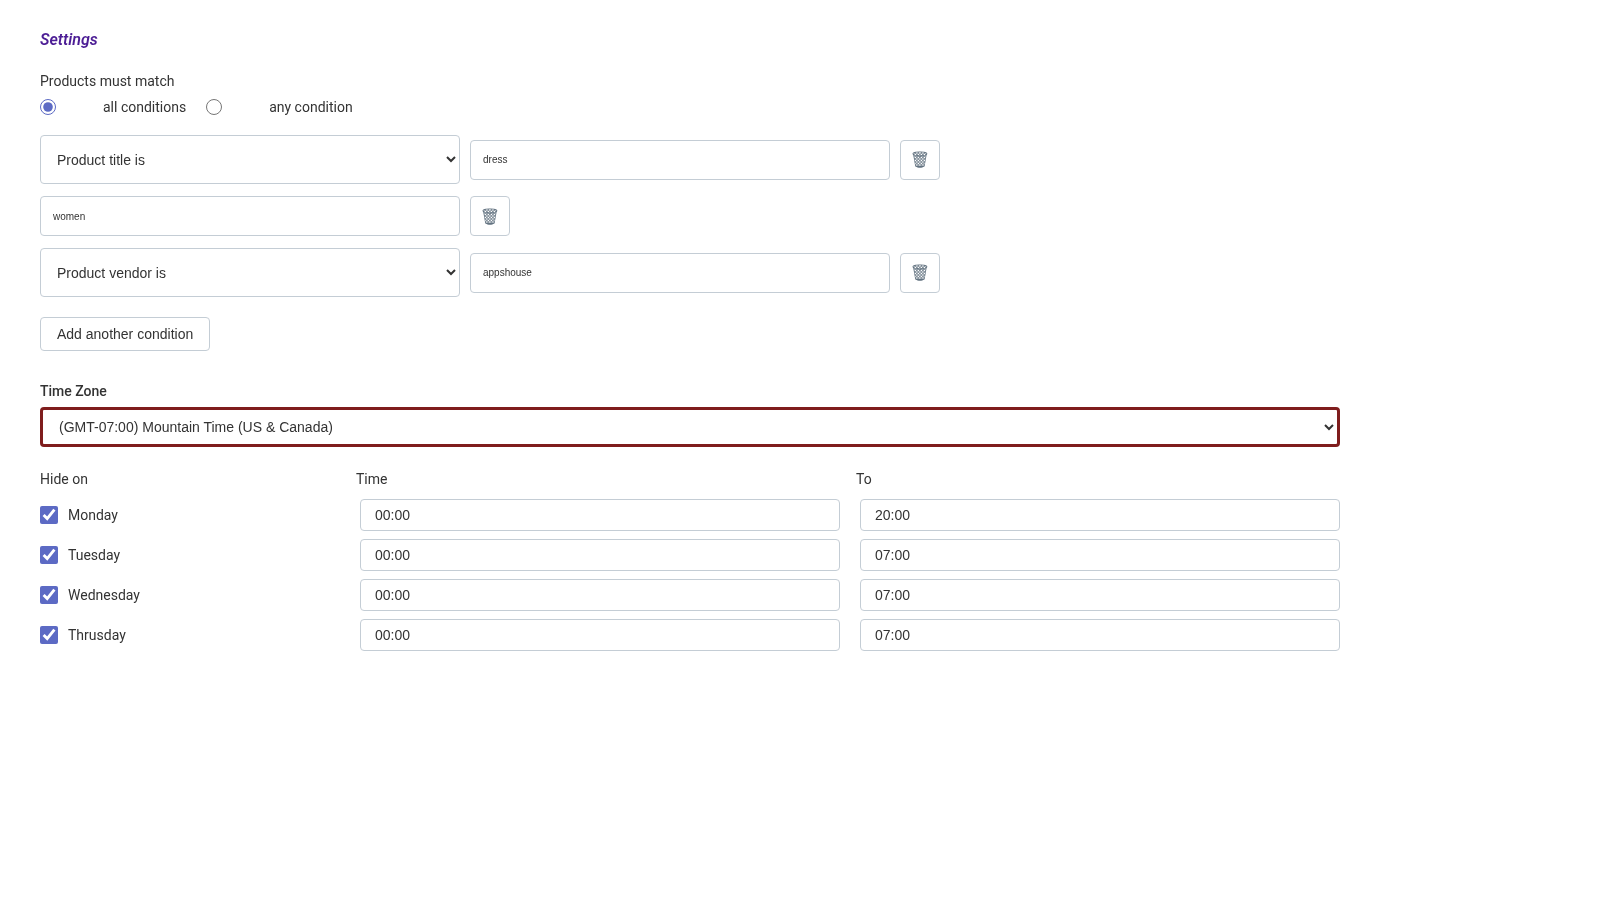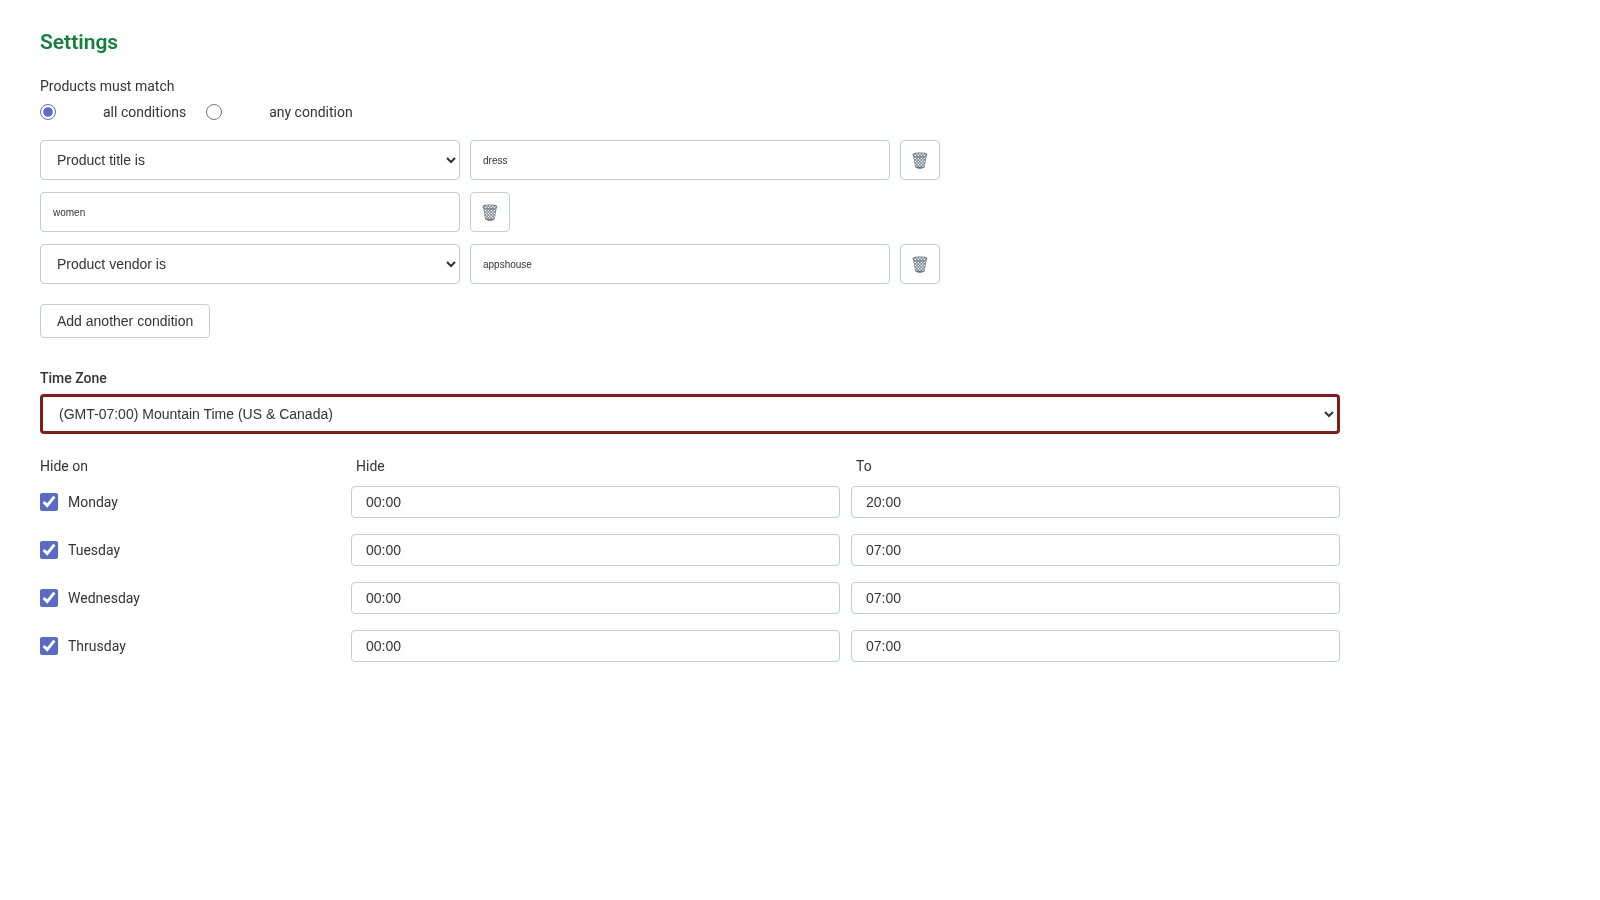--- a/index.html
+++ b/index.html
@@ -10,24 +10,25 @@
 
     body {
       font-family: -apple-system, BlinkMacSystemFont, 'Segoe UI', Roboto, sans-serif;
       background: #fff;
       color: #333;
       font-size: 14px;
       padding: 30px 40px;
     }
 
     .settings-title {
-      font-size: 21px;
+      font-size: 16px;
       font-weight: 600;
       margin-bottom: 24px;
-      color: #15803d;
+      color: #4c1d95;
+      font-style: italic;
     }
 
     .section-label {
       font-size: 14px;
       color: #333;
       margin-bottom: 10px;
     }
 
     .radio-group {
       display: flex;
@@ -59,21 +60,21 @@
 
     .condition-row {
       display: flex;
       align-items: center;
       gap: 10px;
       margin-bottom: 12px;
     }
 
     .condition-select {
       width: 420px;
-      height: 40px;
+      height: 49px;
       border: 1px solid #c4cdd5;
       border-radius: 4px;
       padding: 0 12px;
       font-size: 14px;
       color: #333;
       background: #fff;
       appearance: auto;
       cursor: pointer;
     }
 
@@ -151,23 +152,23 @@
 
     .schedule-header-label {
       font-size: 14px;
       color: #333;
       font-weight: 400;
     }
 
     .schedule-row {
       display: grid;
       grid-template-columns: 300px 1fr 1fr;
-      gap: 11px;
-      align-items: center;
-      margin-bottom: 16px;
+      gap: 20px;
+      align-items: center;
+      margin-bottom: 8px;
     }
 
     .day-checkbox {
       display: flex;
       align-items: center;
       gap: 10px;
     }
 
     .day-checkbox input[type="checkbox"] {
       width: 18px;
@@ -266,21 +267,21 @@
     <option value="gmt-7" selected="">(GMT-07:00) Mountain Time (US &amp; Canada)</option>
     <option value="gmt-5">(GMT-05:00) Eastern Time (US &amp; Canada)</option>
     <option value="gmt0">(GMT+00:00) UTC</option>
     <option value="gmt1">(GMT+01:00) London</option>
   </select>
 </div>
 
 <div class="schedule-section">
   <div class="schedule-header">
     <div class="schedule-header-label">Hide on</div>
-    <div class="schedule-header-label">Hide</div>
+    <div class="schedule-header-label">Time</div>
     <div class="schedule-header-label">To</div>
   </div>
 
   <div class="schedule-row">
     <div class="day-checkbox">
       <input type="checkbox" id="monday" checked="" style="">
       <label for="monday">Monday</label>
     </div>
     <input type="text" class="time-input" value="00:00" style="">
     <input type="text" class="time-input" value="20:00" style="">

